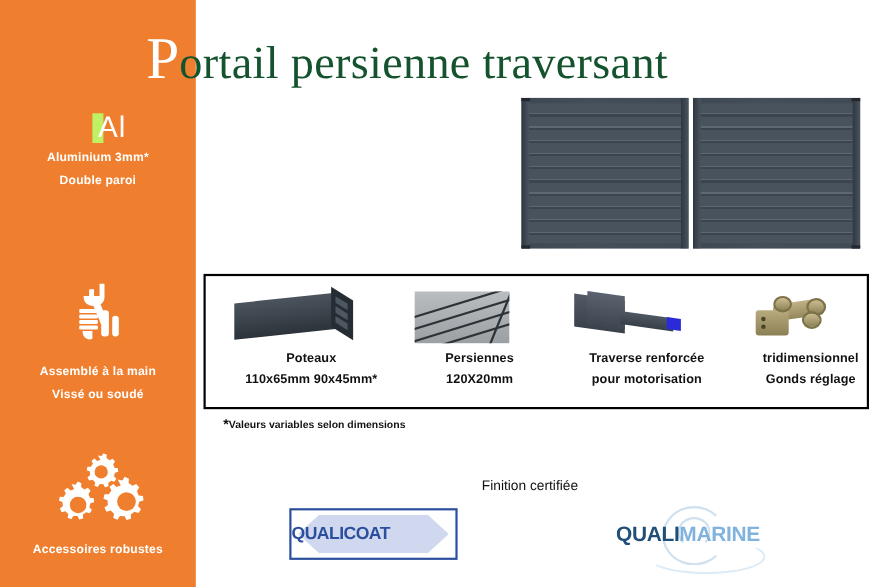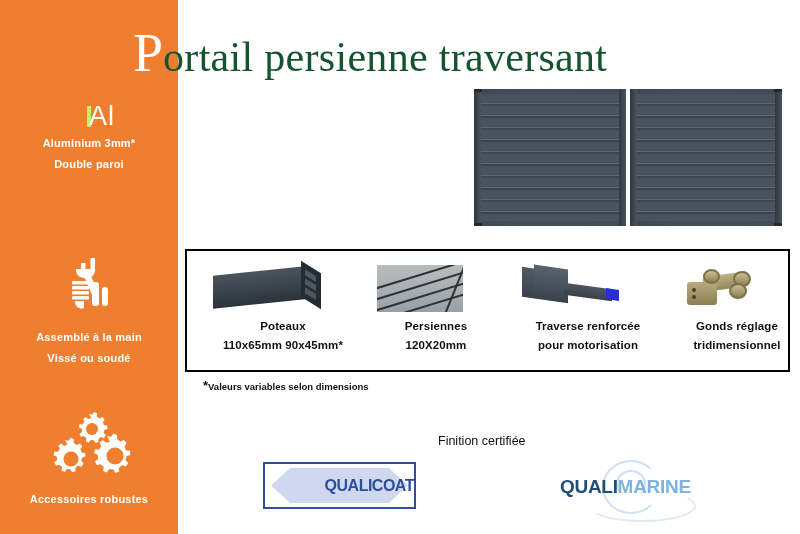--- a/index.html
+++ b/index.html
@@ -43,21 +43,21 @@
     font-weight: 600;
     letter-spacing: 0.2px;
     line-height: 21px;
     color: #ffffff;
   }
 
   
   .al-box {
     width: 58px;
     height: 58px;
-    border: 2px solid #bef264;
+    border: 5px solid #bef264;
     margin: 0 auto;
     box-sizing: border-box;
     position: relative;
   }
   .al-box .al-text {
     position: absolute;
     left: 0;
     right: 0;
     top: 50%;
     transform: translateY(-52%);
@@ -344,21 +344,21 @@
     position: absolute;
     left: 6px; top: 4px;
     width: 137px; height: 35px;
     background: #cfd8ee;
     clip-path: polygon(0% 50%, 14% 0%, 86% 0%, 100% 50%, 86% 100%, 14% 100%);
   }
   #qualicoat .qc-text {
     position: absolute;
     left: 0; right: 0; top: 50%;
     transform: translateY(-50%);
-    text-align: right;
+    text-align: left;
     font-size: 16px;
     font-weight: 700;
     color: #2b4f9e;
     letter-spacing: -0.5px;
     font-family: "Liberation Sans", sans-serif;
   }
   #qualimarine {
     position: absolute;
     left: 560px;
     top: 462px;
@@ -533,22 +533,22 @@
         <div class="gond">
           <div class="g-arm"></div>
           <div class="g-body"></div>
           <div class="g-eye e1"></div>
           <div class="g-eye e2"></div>
           <div class="g-eye e3"></div>
           <div class="g-dot d1"></div>
           <div class="g-dot d2"></div>
         </div>
       </div>
+      <span class="comp-label sub">tridimensionnel</span>
       <span class="comp-label">Gonds réglage</span>
-      <span class="comp-label sub">tridimensionnel</span>
     </div>
   </div>
 
   <div id="footnote">
     <span class="star">*</span><span>Valeurs variables selon dimensions</span>
   </div>
 
   <div id="cert-title">Finition certifiée</div>
 
   <div id="qualicoat">

